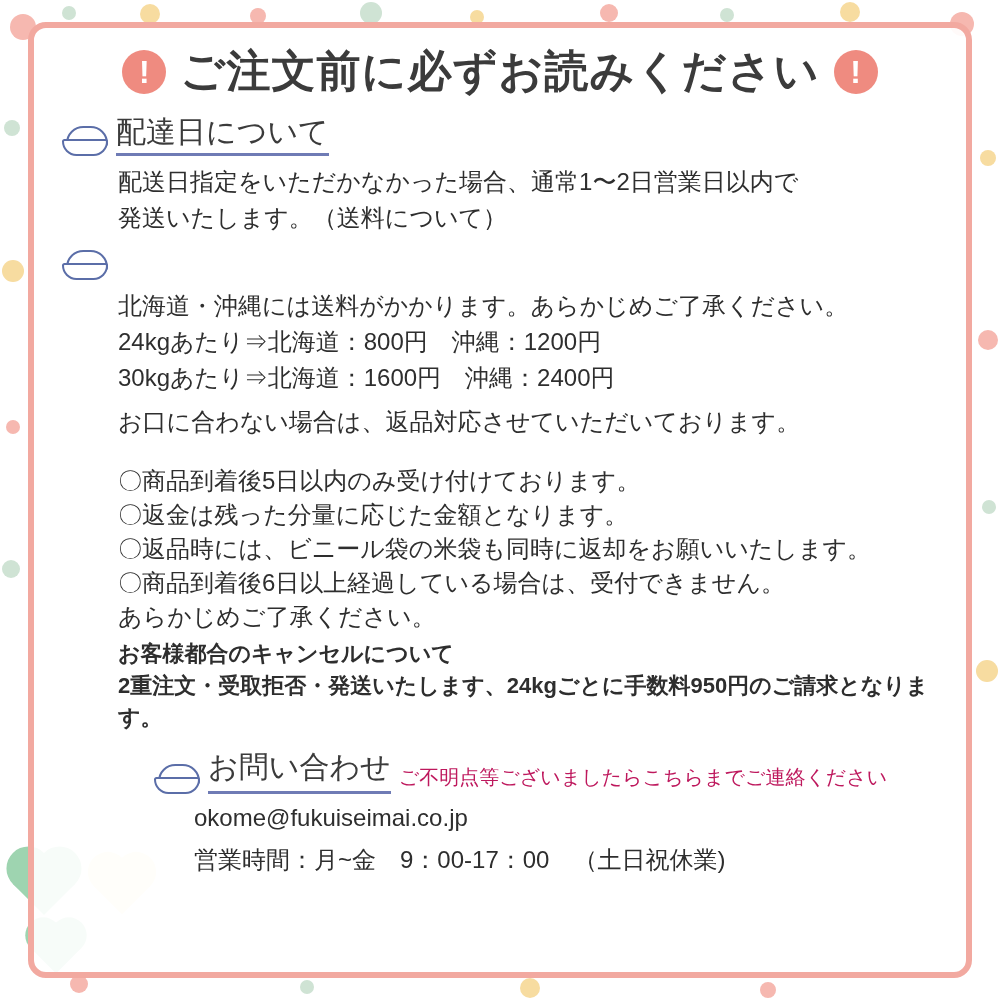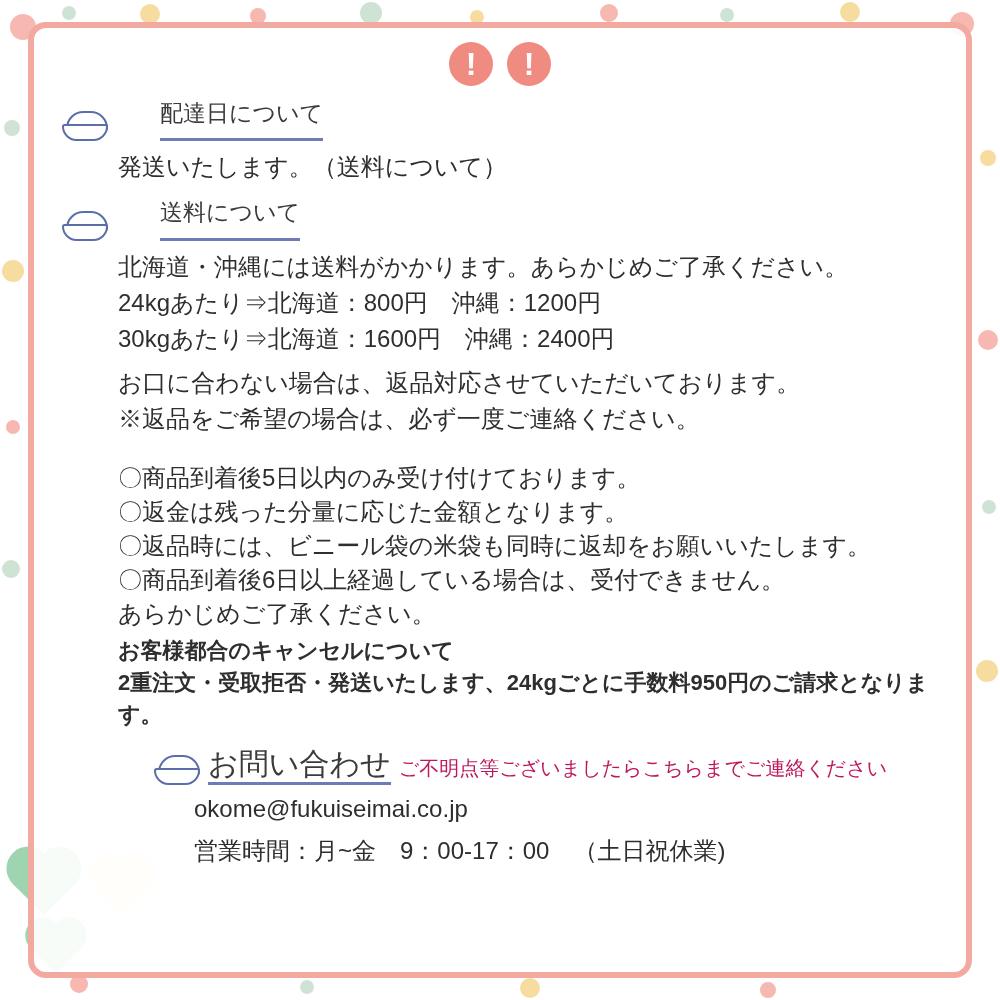--- a/index.html
+++ b/index.html
@@ -94,26 +94,25 @@
     margin: 0 0 0 0;
     padding: 0 28px;
   }
   .sec-head {
     display: flex;
     align-items: flex-end;
     gap: 8px;
     margin-top: 14px;
   }
   .sec-head-text {
-    font-size: 23px;
+    font-size: 30px;
     color: #3b3b3b;
     border-bottom: 3px solid #6f7bb5;
     line-height: 1.15;
-    padding-bottom: 12px;
-    margin-left: 44px;
+    padding-bottom: 3px;
   }
   .bowl {
     width: 46px;
     height: 30px;
     position: relative;
     flex: 0 0 auto;
   }
   .bowl .rice {
     position: absolute;
     left: 4px;
@@ -158,21 +157,21 @@
   .contact-head {
     display: flex;
     align-items: flex-end;
     gap: 8px;
     margin: 16px 0 0 120px;
   }
   .contact-title {
     font-size: 30px;
     color: #3b3b3b;
     border-bottom: 3px solid #6f7bb5;
-    padding-bottom: 1px;
+    padding-bottom: 7px;
     line-height: 1.15;
   }
   .contact-note {
     font-size: 20px;
     color: #be185d;
     padding-bottom: 3px;
   }
   .contact-line {
     font-size: 24px;
     color: #2e2e2e;
@@ -213,55 +212,55 @@
 
     <div class="heart" style="left:22px;top:862px;width:44px;height:44px;background:#9ed4b0;"></div>
     <div class="heart" style="left:102px;top:866px;width:40px;height:40px;background:#fbeebb;"></div>
     <div class="heart" style="left:38px;top:930px;width:36px;height:36px;background:#9ed4b0;"></div>
   </div>
 
   <div class="card">
 
     <div class="title-row">
       <div class="bang">!</div>
+      <div class="title-text">ご注文前に必ずお読みください</div>
       <div class="bang">!</div>
     </div>
 
     <div class="section">
       <div class="sec-head">
         <div class="bowl">
           <div class="rice"></div>
             <div class="cup"></div>
         </div>
         <div class="sec-head-text">配達日について</div>
       </div>
       <div class="body-text">
+        <p>配送日指定をいただかなかった場合、通常1〜2日営業日以内で</p>
         <p>発送いたします。（送料について）</p>
       </div>
     </div>
 
     <div class="section">
       <div class="sec-head">
         <div class="bowl">
           <div class="rice"></div>
             <div class="cup"></div>
         </div>
-        <div class="sec-head-text">送料について</div>
       </div>
       <div class="body-text">
         <p>北海道・沖縄には送料がかかります。あらかじめご了承ください。</p>
         <p>24kgあたり⇒北海道：800円　沖縄：1200円</p>
         <p>30kgあたり⇒北海道：1600円　沖縄：2400円</p>
       </div>
     </div>
 
     <div class="section">
       <div class="body-text">
         <p>お口に合わない場合は、返品対応させていただいております。</p>
-        <p>※返品をご希望の場合は、必ず一度ご連絡ください。</p>
       </div>
       <div class="body-text tight gap-top">
         <p>〇商品到着後5日以内のみ受け付けております。</p>
         <p>〇返金は残った分量に応じた金額となります。</p>
         <p>〇返品時には、ビニール袋の米袋も同時に返却をお願いいたします。</p>
         <p>〇商品到着後6日以上経過している場合は、受付できません。</p>
         <p>あらかじめご了承ください。</p>
       </div>
       <div style="margin-top:4px;">
         <div class="bold-line">お客様都合のキャンセルについて</div>

